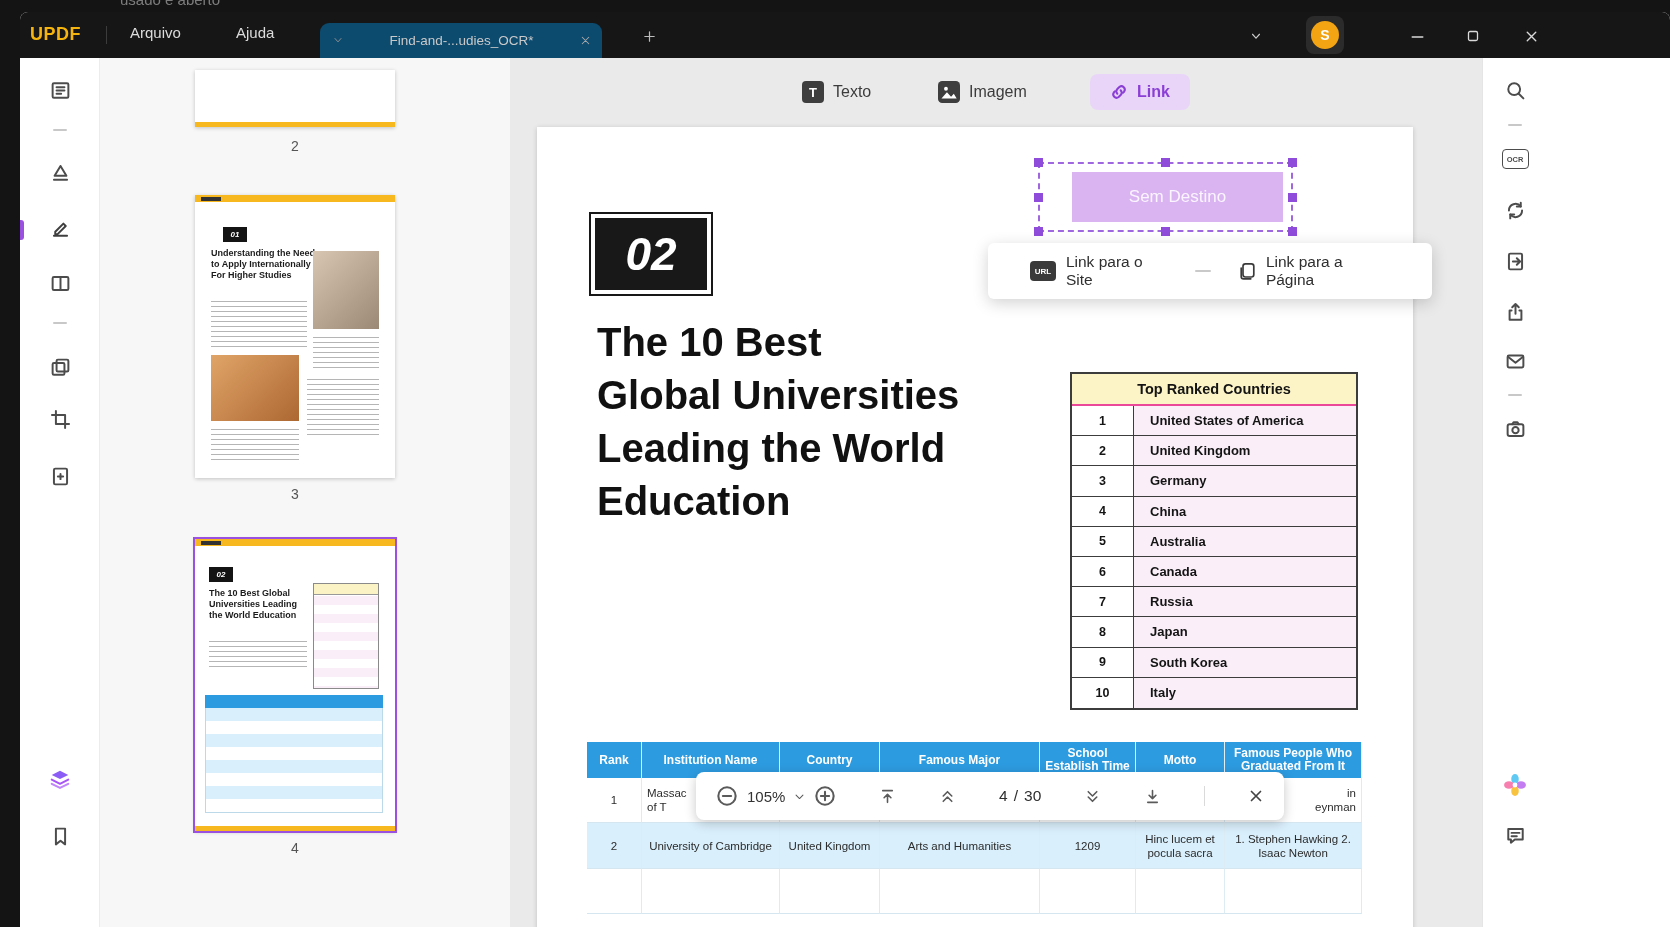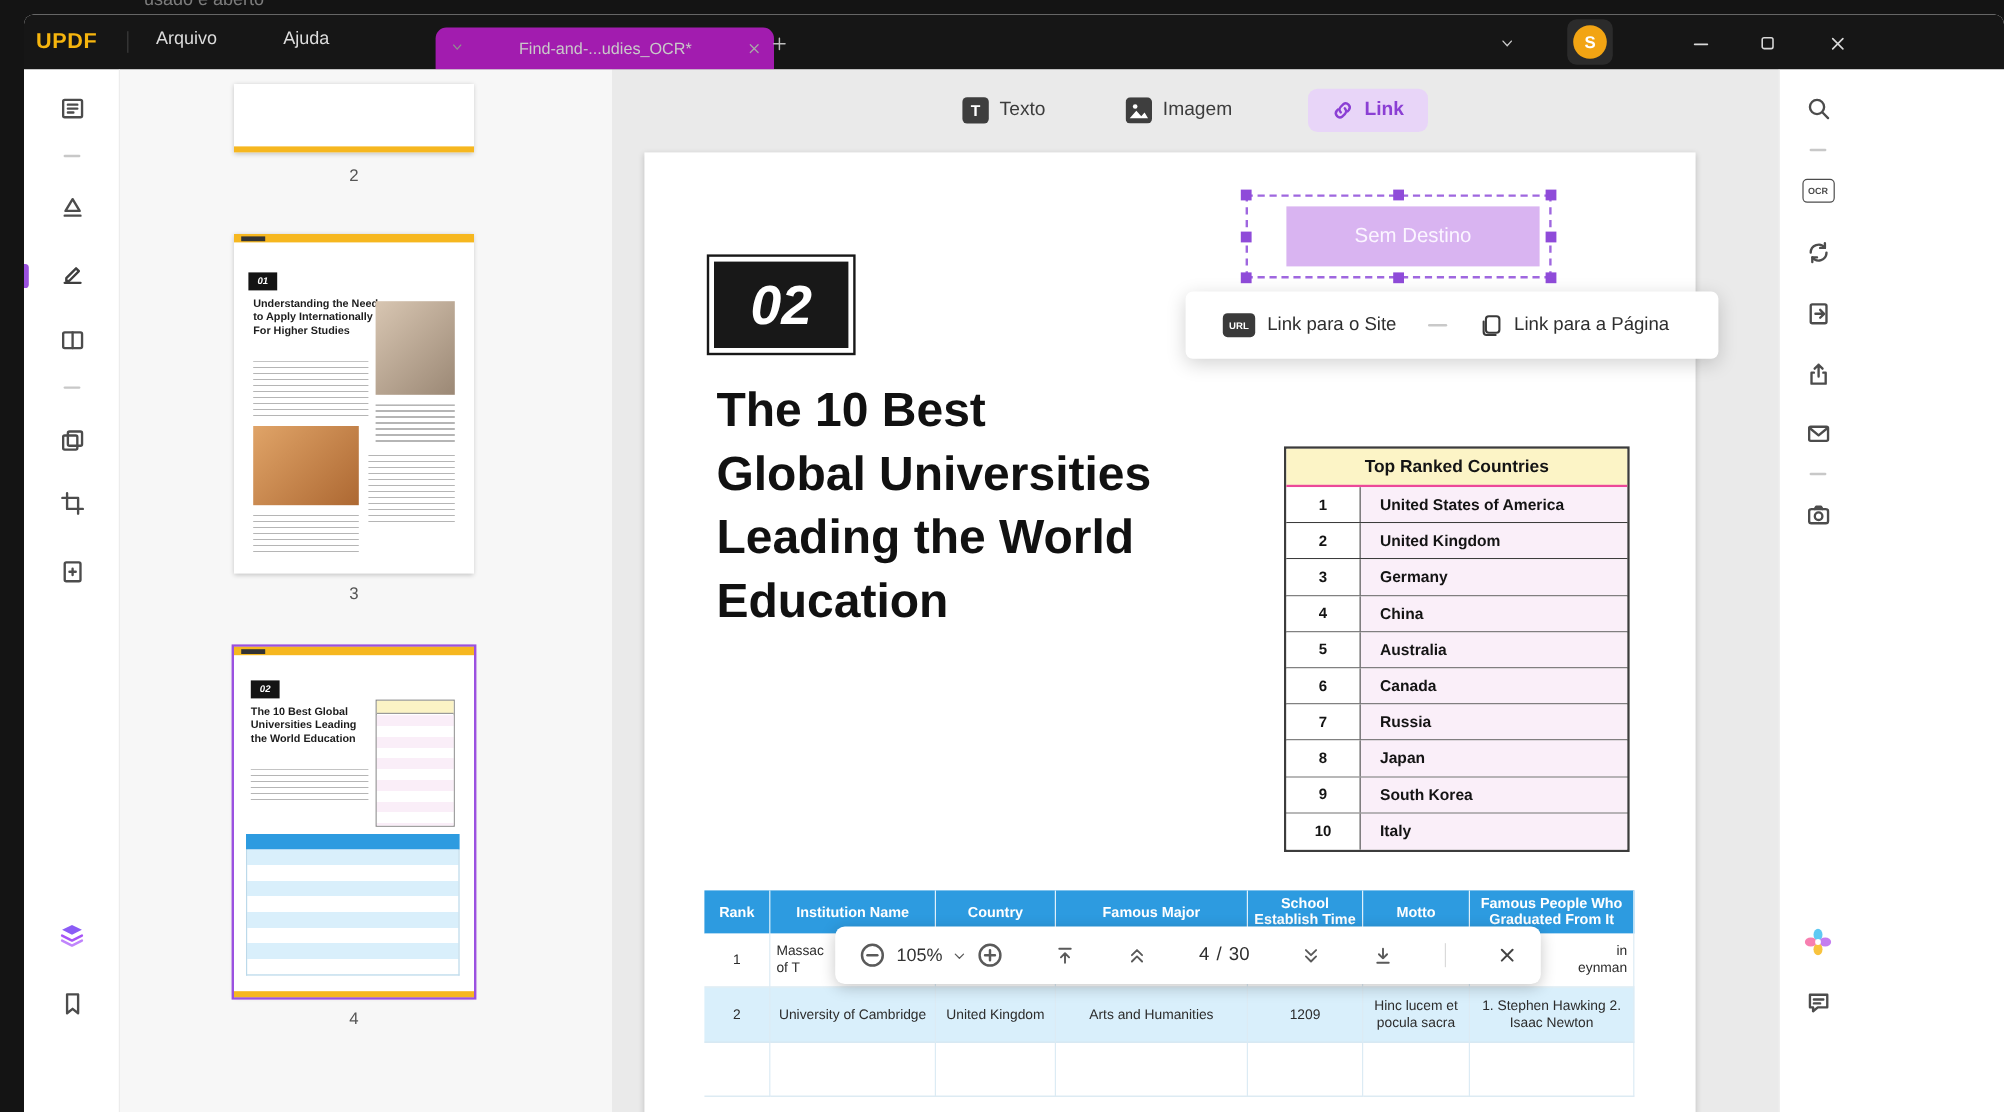--- a/index.html
+++ b/index.html
@@ -12,21 +12,21 @@
   
   .window{position:absolute;left:20px;top:12px;width:1650px;height:915px;background:#fff;border-radius:8px 8px 0 0;overflow:hidden;}
 
   
   .titlebar{position:absolute;left:0;top:0;width:100%;height:46px;background:#161616;}
   .tb-logo{position:absolute;left:10px;top:12px;color:#F6B50E;font-weight:bold;font-size:18px;letter-spacing:.5px;}
   .tb-sep{position:absolute;left:86px;top:14px;width:1px;height:18px;background:#3c3c3c;}
   .tb-menu{position:absolute;top:12px;color:#dcdcdc;font-size:15px;cursor:default;}
   .tb-menu.m0{left:110px;}
   .tb-menu.m1{left:216px;}
-  .tab{position:absolute;left:300px;bottom:0;width:282px;height:35px;background:#a21caf;border-radius:9px 9px 0 0;display:flex;align-items:center;margin-left:43px;}
+  .tab{position:absolute;left:300px;bottom:0;width:282px;height:35px;background:#0c4a6e;border-radius:9px 9px 0 0;display:flex;align-items:center;}
   .tab-chevron{margin-left:12px;}
   .tab-title{flex:1;text-align:center;color:#c9c9c9;font-size:13.5px;white-space:nowrap;overflow:hidden;}
   .tab-close{margin-right:10px;display:flex;align-items:center;}
   .newtab{position:absolute;left:612px;top:13px;}
   .tb-chev-right{position:absolute;left:1226px;top:16px;}
   .avatar-wrap{position:absolute;left:1286px;top:4px;width:38px;height:38px;background:#2b2b2b;border-radius:8px;display:flex;align-items:center;justify-content:center;}
   .avatar{width:28px;height:28px;border-radius:50%;background:#F2A413;color:#fff;font-size:14px;font-weight:bold;display:flex;align-items:center;justify-content:center;}
   .winbtn{position:absolute;top:14px;width:34px;height:20px;display:flex;align-items:center;justify-content:center;}
   .wb-min{left:1380px;} .wb-max{left:1436px;} .wb-close{left:1494px;}
 
@@ -100,21 +100,21 @@
   .preline{white-space:pre-line;}
   .u-left{justify-content:flex-start !important;text-align:left !important;}
   .u-right{justify-content:flex-end !important;text-align:right !important;}
 
   
   .sel-rect{position:absolute;left:528px;top:104px;width:255px;height:70px;border:2px dashed #9F67DF;z-index:5;}
   .handle{position:absolute;width:9px;height:9px;background:#8F4BD9;}
   .annotation{position:absolute;inset:8px;background:#D9B4F1;display:flex;align-items:center;justify-content:center;color:#fbf5ff;font-size:17px;margin-left:24px;}
 
   
-  .link-popup{position:absolute;left:478px;top:185px;width:444px;height:56px;background:#fff;border-radius:6px;box-shadow:0 4px 16px rgba(0,0,0,.18);display:flex;align-items:center;padding:0 31px;z-index:6;}
+  .link-popup{position:absolute;left:478px;top:185px;width:444px;height:56px;background:#fff;border-radius:6px;box-shadow:0 4px 16px rgba(0,0,0,.18);display:flex;align-items:center;padding:0 42px;z-index:6;}
   .lp-item{display:flex;align-items:center;gap:10px;}
   .lp-label{font-size:15.5px;color:#2f2f2f;}
   .url-icon{width:27px;height:20px;background:#3a3a3a;border-radius:4px;color:#fff;font-size:8px;font-weight:bold;display:flex;align-items:center;justify-content:center;}
   .lp-dash{width:16px;height:2px;background:#c9c9c9;margin:0 26px;border-radius:1px;}
 
   
   .zoom-bar{position:absolute;left:186px;top:714px;width:588px;height:48px;background:#fff;border-radius:8px;box-shadow:0 3px 12px rgba(0,0,0,.22);display:flex;align-items:center;justify-content:space-between;padding:0 20px;z-index:8;}
   .zb-group{display:flex;align-items:center;gap:9px;}
   .zb-pct{font-size:15px;color:#333;}
   .zb-page{font-size:15.5px;color:#2e2e2e;display:flex;gap:6px;}
@@ -250,21 +250,21 @@
 
       <div class="thumb" style="left:95px;top:12px;width:200px;height:57px;">
         <div class="t-footbar"></div>
       </div>
       <div class="thumb-num" style="left:95px;top:80px;">2</div>
 
       <div class="thumb" style="left:95px;top:137px;width:200px;height:283px;">
         <div class="t-yellowbar">
             <div class="t-logo"></div>
           </div>
-        <div class="t-badge" style="left:12px;top:32px;">01</div>
+        <div class="t-badge" style="left:28px;top:32px;">01</div>
         <div class="t-title" style="left:16px;top:53px;width:112px;">Understanding the Need to Apply Internationally For Higher Studies</div>
         <div class="t-img1" style="left:118px;top:56px;width:66px;height:78px;"></div>
         <div class="t-lines" style="left:16px;top:106px;width:96px;height:46px;"></div>
         <div class="t-lines" style="left:118px;top:142px;width:66px;height:34px;"></div>
         <div class="t-img2" style="left:16px;top:160px;width:88px;height:66px;"></div>
         <div class="t-lines" style="left:112px;top:184px;width:72px;height:58px;"></div>
         <div class="t-lines" style="left:16px;top:234px;width:88px;height:34px;"></div>
       </div>
       <div class="thumb-num" style="left:95px;top:428px;">3</div>
 

